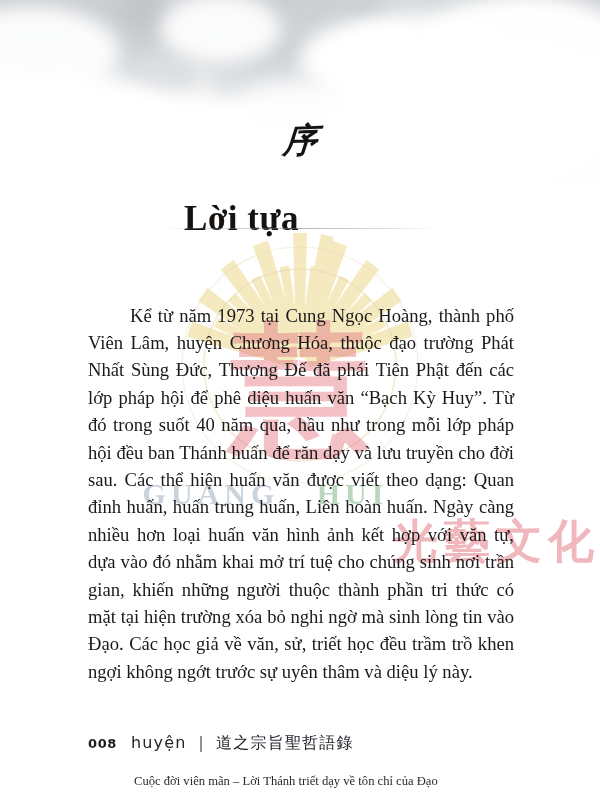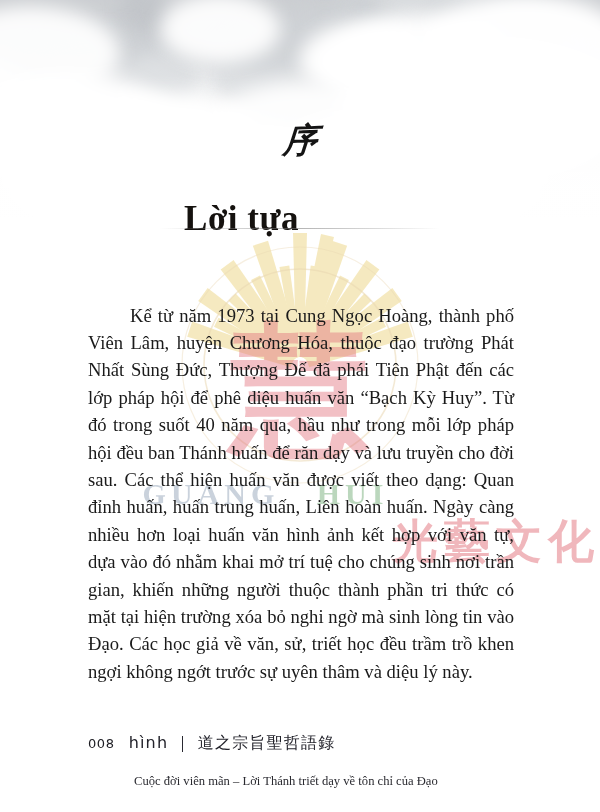--- a/index.html
+++ b/index.html
@@ -171,21 +171,21 @@
     top: 733px;
     width: 440px;
   }
   .footer-row {
     display: flex;
     align-items: baseline;
     gap: 14px;
   }
   .folio {
     font-family: "DejaVu Sans", sans-serif;
-    font-weight: 400;
+    font-weight: 700;
     font-size: 13px;
     letter-spacing: 0.6px;
     color: #1c1c22;
   }
   .footer-cn {
     font-family: "DejaVu Sans", sans-serif;
     font-size: 16px;
     letter-spacing: 1.2px;
     color: #23232b;
     white-space: nowrap;
@@ -311,19 +311,19 @@
 
     <h1 class="title">Lời tựa</h1>
 
     <div class="title-rule"></div>
 
     <p class="body-text">Kể từ năm 1973 tại Cung Ngọc Hoàng, thành phố Viên Lâm, huyện Chương Hóa, thuộc đạo trường Phát Nhất Sùng Đức, Thượng Đế đã phái Tiên Phật đến các lớp pháp hội để phê diệu huấn văn “Bạch Kỳ Huy”. Từ đó trong suốt 40 năm qua, hầu như trong mỗi lớp pháp hội đều ban Thánh huấn để răn dạy và lưu truyền cho đời sau. Các thể hiện huấn văn được viết theo dạng: Quan đỉnh huấn, huấn trung huấn, Liên hoàn huấn. Ngày càng nhiều hơn loại huấn văn hình ảnh kết hợp với văn tự, dựa vào đó nhằm khai mở trí tuệ cho chúng sinh nơi trần gian, khiến những người thuộc thành phần tri thức có mặt tại hiện trường xóa bỏ nghi ngờ mà sinh lòng tin vào Đạo. Các học giả về văn, sử, triết học đều trầm trồ khen ngợi không ngớt trước sự uyên thâm và diệu lý này.</p>
 
     <div class="footer">
       <div class="footer-row">
         <span class="folio">008</span>
-        <span class="footer-cn">hình ｜ 道之宗旨聖哲語錄</span>
+        <span class="footer-cn">huyện ｜ 道之宗旨聖哲語錄</span>
       </div>
       <div class="footer-vi">Cuộc đời viên mãn – Lời Thánh triết dạy về tôn chỉ của Đạo</div>
     </div>
 
   </div>
 </div>
 
 </body></html>

